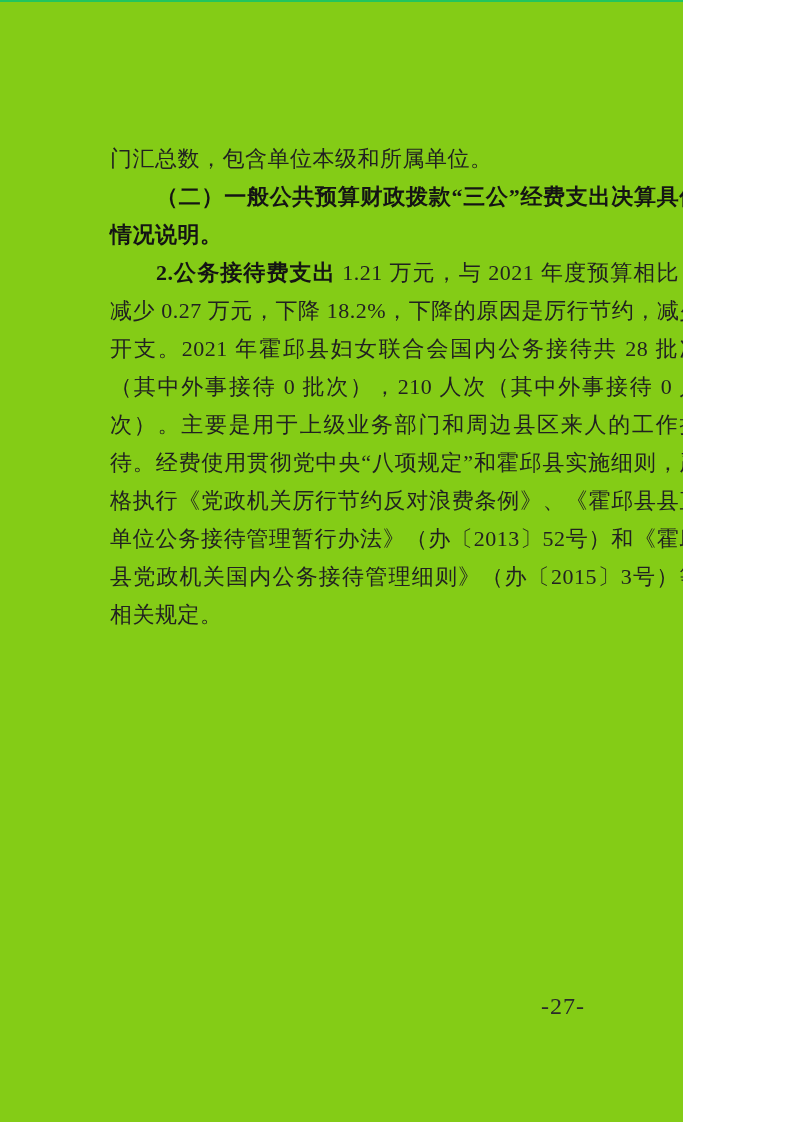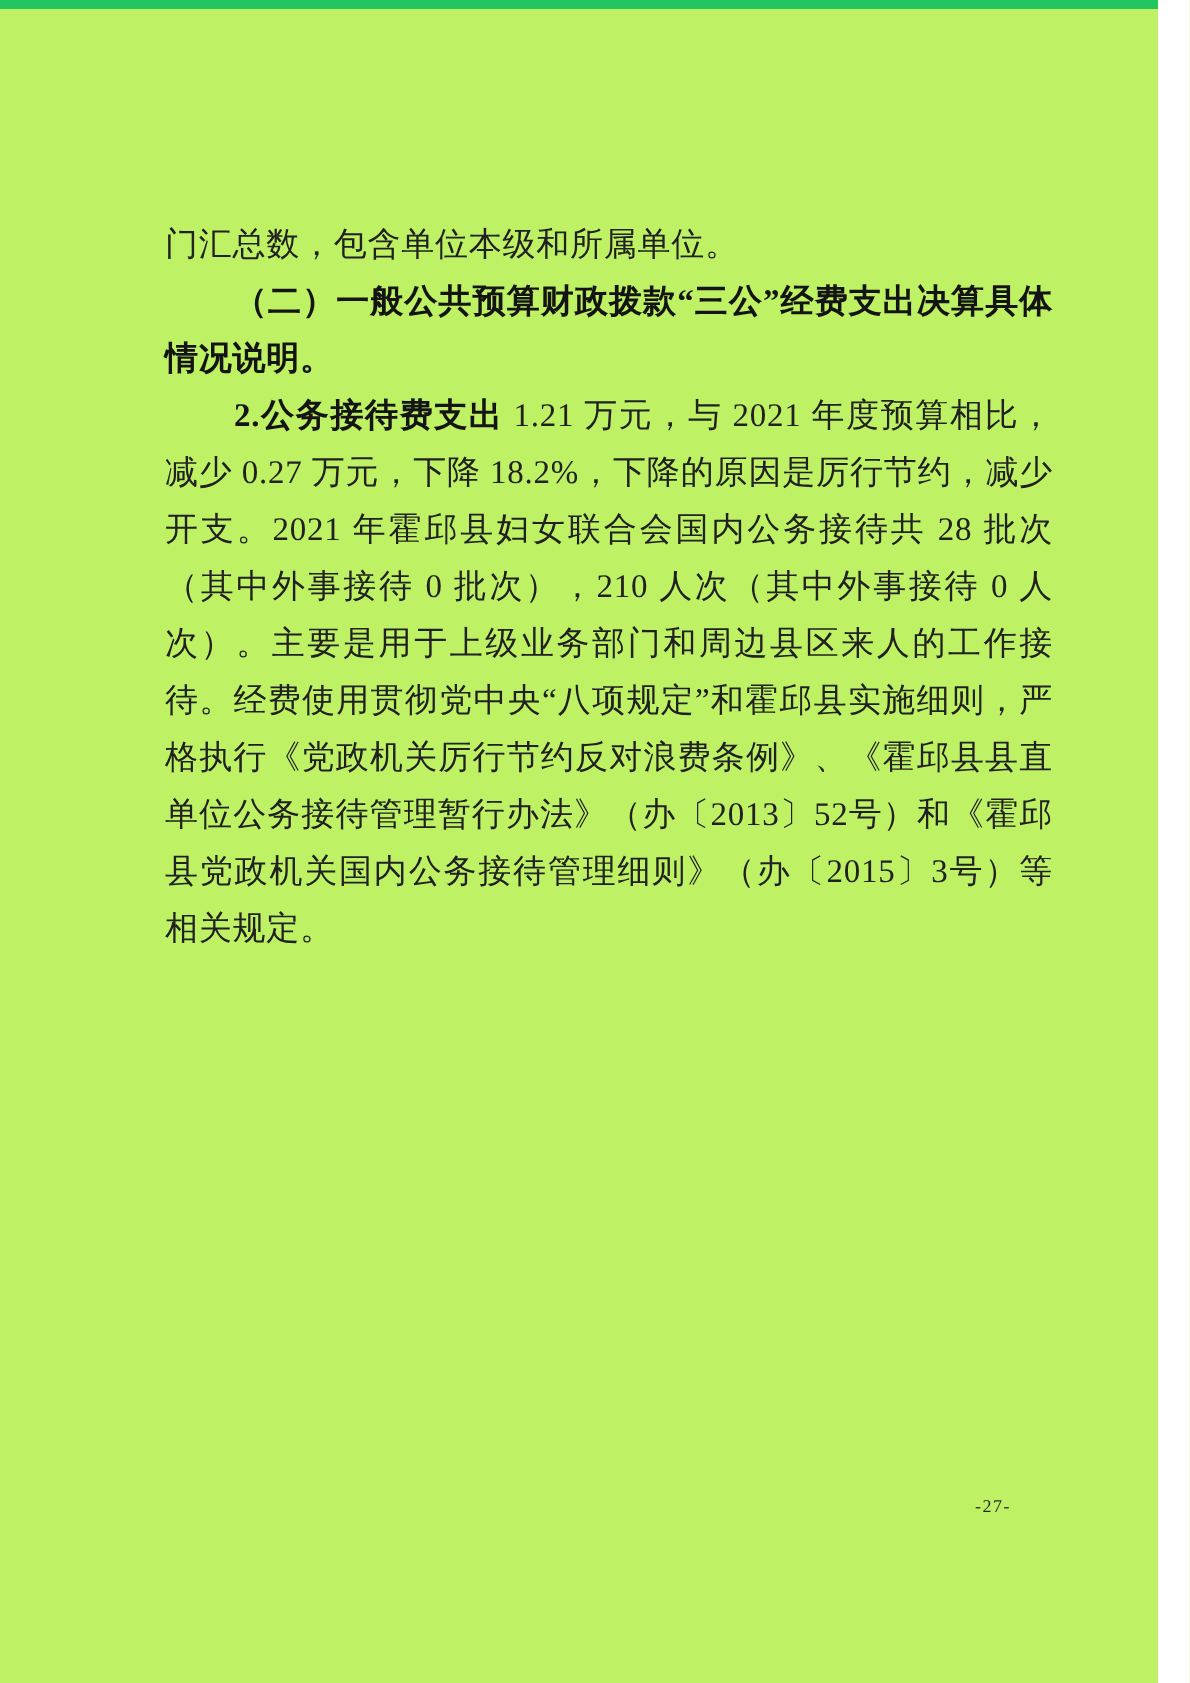--- a/index.html
+++ b/index.html
@@ -2,27 +2,27 @@
 <html><head>
 <meta charset="utf-8">
 <style>
   html, body {
     margin: 0;
     padding: 0;
     background: #ffffff;
   }
   .page {
     position: relative;
-    width: 772px;
+    width: 683px;
     height: 1122px;
-    background: #bef264;
+    background: #84cc16;
     overflow: hidden;
     font-family: "Liberation Serif", "DejaVu Serif", serif;
     box-sizing: border-box;
-    border-top: 6px solid #22c55e;
+    border-top: 2px solid #22c55e;
   }
   .content {
     position: absolute;
     left: 110px;
     top: 138px;
     width: 592px;
     color: #212121;
   }
   .content p {
     margin: 0;
@@ -38,21 +38,21 @@
     text-indent: 46px;
   }
   .content b {
     font-weight: bold;
     color: #141414;
   }
   .page-number {
     position: absolute;
     top: 991px;
     right: 98px;
-    font-size: 12px;
+    font-size: 24px;
     letter-spacing: 1px;
     color: #2a2a2a;
     font-family: "Liberation Serif", "DejaVu Serif", serif;
   }
 </style>
 </head>
 <body>
 
 <div class="page">
   <div class="content" id="document-body">

